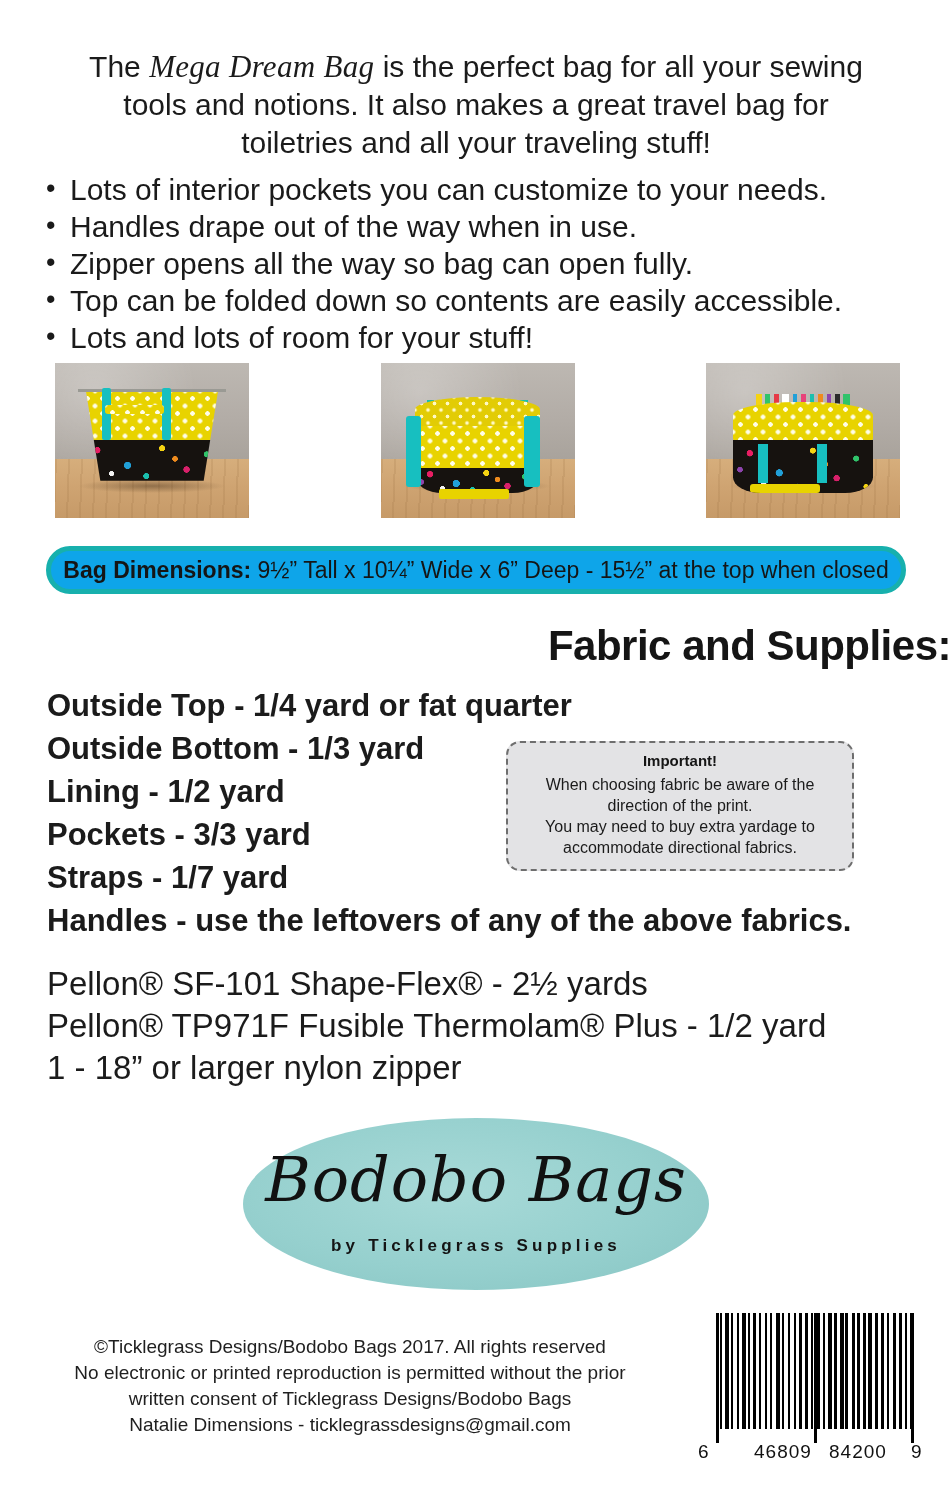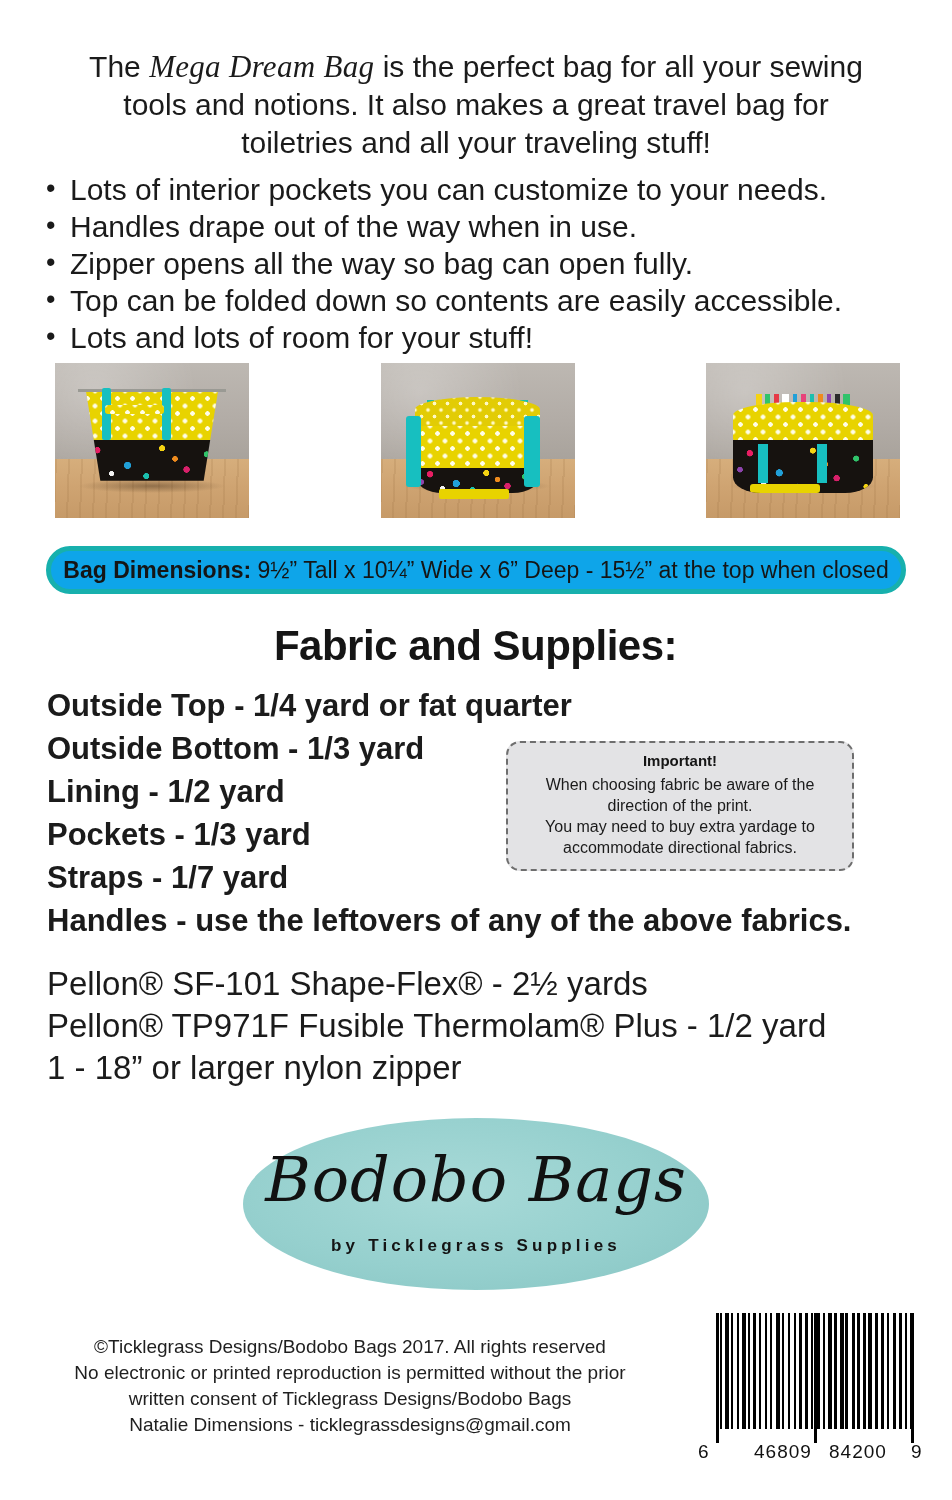--- a/index.html
+++ b/index.html
@@ -229,21 +229,21 @@
     color: #151515;
   }
   .dim-text b { font-weight: bold; }
 
   
   .fab-heading {
     position: absolute;
     left: 0;
     top: 622px;
     width: 951px;
-    text-align: center;
+    text-align: right;
     font-size: 42px;
     font-weight: bold;
     letter-spacing: -0.5px;
     color: #151515;
   }
 
   
   .supplies {
     position: absolute;
     left: 47px;
@@ -479,21 +479,21 @@
     <b>Bag Dimensions:</b><span> 9½” Tall x 10¼” Wide x 6” Deep - 15½” at the top when closed</span>
   </div>
 </div>
 
 <div class="fab-heading">Fabric and Supplies:</div>
 
 <div class="supplies">
   <div class="row">Outside Top - 1/4 yard or fat quarter</div>
   <div class="row">Outside Bottom - 1/3 yard</div>
   <div class="row">Lining - 1/2 yard</div>
-  <div class="row">Pockets - 1/3 yard</div>
+  <div class="row">Pockets - 3/3 yard</div>
   <div class="row">Straps - 1/7 yard</div>
   <div class="row">Handles - use the leftovers of any of the above fabrics.</div>
 </div>
 
 <div class="important">
   <div class="imp-title">Important!</div>
   <div class="imp-line">When choosing fabric be aware of the</div>
   <div class="imp-line">direction of the print.</div>
   <div class="imp-line">You may need to buy extra yardage to</div>
   <div class="imp-line">accommodate directional fabrics.</div>

